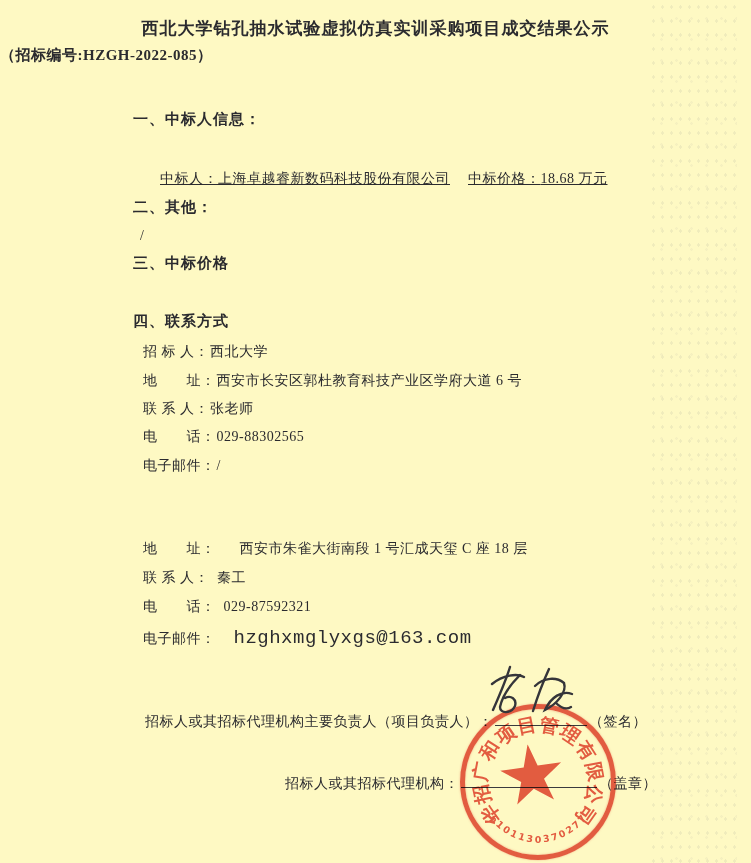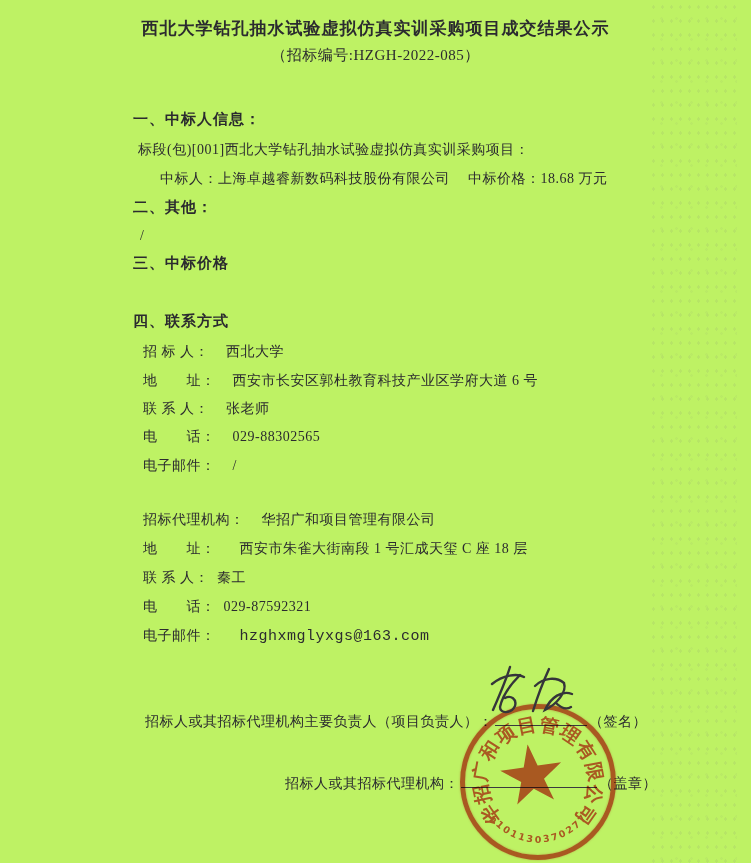--- a/index.html
+++ b/index.html
@@ -1,46 +1,46 @@
 <!DOCTYPE html>
 <html><head>
 <meta charset="utf-8">
 <style>
   html,body{margin:0;padding:0;background:#ffffff;}
   .page{
-    position:relative;width:751px;height:863px;background:#bef264;
+    position:relative;width:751px;height:863px;background:#fef9c3;
     font-family:"Liberation Serif","DejaVu Serif",serif;
     color:#2b2b2f;overflow:hidden;
   }
   
   .noise{
     position:absolute;top:0;right:14px;width:88px;height:100%;
     background-image:
       radial-gradient(rgba(110,110,125,0.10) 1px, transparent 1.3px),
       radial-gradient(rgba(110,110,125,0.06) 1px, transparent 1.3px);
     background-size:9px 14px,15px 21px;background-position:0 0,5px 8px;
     pointer-events:none;
   }
   .title{
     position:absolute;top:17px;left:0;width:100%;text-align:center;
     font-size:17px;font-weight:bold;letter-spacing:1px;
   }
   .subtitle{
-    position:absolute;top:46px;left:0;width:100%;text-align:center;
-    font-size:15px;font-weight:normal;letter-spacing:0.5px;
+    position:absolute;top:46px;left:0;width:100%;text-align:left;
+    font-size:15px;font-weight:bold;letter-spacing:0.5px;
   }
   .heading{
     position:absolute;left:133px;font-size:15px;font-weight:bold;letter-spacing:1px;
   }
   .bodyline{
     position:absolute;font-size:14px;white-space:pre;letter-spacing:0.5px;
   }
   .crow{position:absolute;left:143px;font-size:14px;white-space:pre;letter-spacing:0.5px;}
   .crow .label{display:inline-block;}
-  .crow .value{margin-left:17px;}
+  .crow .value{margin-left:1px;}
   .sigline{position:absolute;font-size:14px;white-space:pre;letter-spacing:0.5px;}
   .blank{
     display:inline-block;border-bottom:1px solid #3a3a3e;height:14px;
     vertical-align:baseline;margin:0 2px;
   }
   
   .seal{
     position:absolute;left:460px;top:704px;width:156px;height:156px;
     opacity:0.88;mix-blend-mode:multiply;pointer-events:none;
     --seal-color:#e0473c;
@@ -67,41 +67,39 @@
 </head>
 <body>
 
 <div class="page">
   <div class="noise"></div>
 
   <div class="title">西北大学钻孔抽水试验虚拟仿真实训采购项目成交结果公示</div>
   <div class="subtitle">（招标编号:HZGH-2022-085）</div>
 
   <div class="heading" style="top:110px;">一、中标人信息：</div>
-  <div class="bodyline" style="top:141px;left:138px;">标段(包)[001]西北大学钻孔抽水试验虚拟仿真实训采购项目：</div>
-  <div class="bodyline" style="top:170px;left:160px;"><span>中标人：</span><span>上海卓越睿新数码科技股份有限公司</span><span style="margin-left:18px;">中标价格：</span><span>18.68 万元</span></div>
+  <div class="bodyline" style="top:170px;left:160px;text-decoration:underline;"><span>中标人：</span><span>上海卓越睿新数码科技股份有限公司</span><span style="margin-left:18px;">中标价格：</span><span>18.68 万元</span></div>
 
   <div class="heading" style="top:198px;">二、其他：</div>
   <div class="bodyline" style="top:228px;left:140px;">/</div>
 
   <div class="heading" style="top:254px;">三、中标价格</div>
 
   <div class="heading" style="top:312px;">四、联系方式</div>
 
   <div class="crow" style="top:343px;"><span class="label">招 标 人：</span><span class="value">西北大学</span></div>
   <div class="crow" style="top:372px;"><span class="label">地　　址：</span><span class="value">西安市长安区郭杜教育科技产业区学府大道 6 号</span></div>
   <div class="crow" style="top:400px;"><span class="label">联 系 人：</span><span class="value">张老师</span></div>
   <div class="crow" style="top:428px;"><span class="label">电　　话：</span><span class="value">029-88302565</span></div>
   <div class="crow" style="top:457px;"><span class="label">电子邮件：</span><span class="value">/</span></div>
 
-  <div class="crow" style="top:511px;"><span class="label">招标代理机构：</span><span class="value">华招广和项目管理有限公司</span></div>
   <div class="crow" style="top:540px;"><span class="label">地　　址：</span><span class="value" style="margin-left:24px;">西安市朱雀大街南段 1 号汇成天玺 C 座 18 层</span></div>
   <div class="crow" style="top:569px;"><span class="label">联 系 人：</span><span class="value" style="margin-left:8px;">秦工</span></div>
   <div class="crow" style="top:598px;"><span class="label">电　　话：</span><span class="value" style="margin-left:8px;">029-87592321</span></div>
-  <div class="crow" style="top:627px;"><span class="label">电子邮件：</span><span class="value" style="margin-left:24px;font-family:'Liberation Mono','DejaVu Sans Mono',monospace;font-size:15px;text-align:center;">hzghxmglyxgs@163.com</span></div>
+  <div class="crow" style="top:627px;"><span class="label">电子邮件：</span><span class="value" style="margin-left:18px;font-family:'Liberation Mono','DejaVu Sans Mono',monospace;font-size:19px;text-align:center;">hzghxmglyxgs@163.com</span></div>
 
   <div class="sigline" style="top:773px;left:285px;"><span>招标人或其招标代理机构：</span><span class="blank" style="width:136px;"></span><span>（盖章）</span></div>
   <div class="sigline" style="top:711px;left:145px;"><span>招标人或其招标代理机构主要负责人（项目负责人）：</span><span class="blank" style="width:92px;"></span><span>（签名）</span></div>
 
   <div class="seal" id="seal" style="--seal-color: #e0473c;">
     <div class="seal-border"></div>
     <div class="seal-star"></div>
     <div id="seal-ring-text">
         <span class="seal-char" style="transform: translate(-50%, -50%) rotate(-125deg) translateY(-57px);">华</span>
         <span class="seal-char" style="transform: translate(-50%, -50%) rotate(-102.273deg) translateY(-57px);">招</span>

